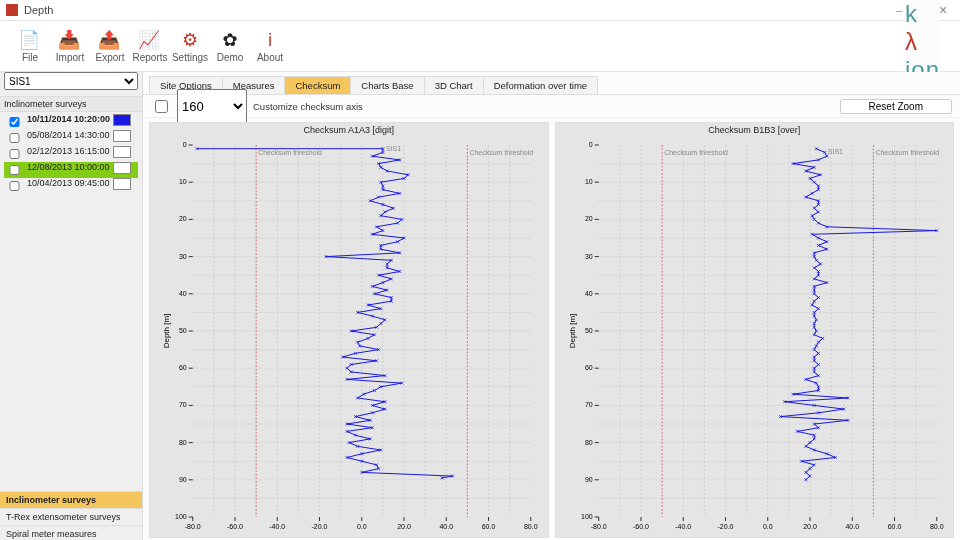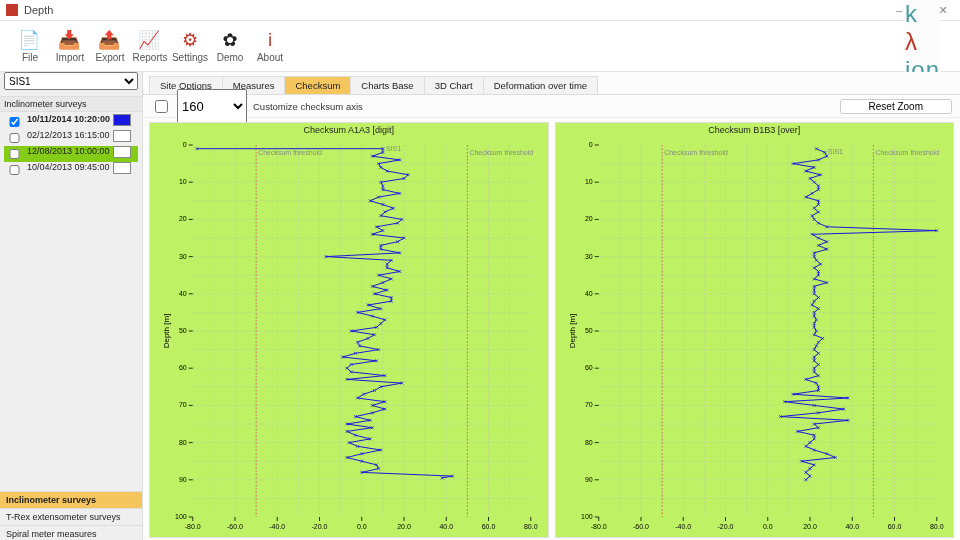--- a/index.html
+++ b/index.html
@@ -27,21 +27,21 @@
 .cat{font-size:9px;padding:3px 6px;border-top:1px solid #ddd;background:#efefef;cursor:pointer}
 .cat.active{background:#f5c55e;font-weight:bold}
 .main{flex:1;display:flex;flex-direction:column;background:#fcfcfc}
 .tabs{display:flex;border-bottom:1px solid #ddd;height:22px;padding-left:6px;padding-top:4px;gap:0}
 .tab{font-size:9.5px;padding:3px 10px;border:1px solid #ddd;border-bottom:none;background:#f3f3f3;cursor:pointer;margin-right:-1px}
 .tab.active{background:#f5c55e}
 .optrow{display:flex;align-items:center;height:22px;padding:0 8px;gap:6px;border-bottom:1px solid #eee}
 .optrow select{font-size:13px;height:34px;width:70px}
 .optrow .resetz{margin-left:auto;font-size:10px;background:#fff;border:1px solid #ccc;border-radius:3px;padding:1px 28px;cursor:pointer}
 .charts{flex:1;display:flex;gap:6px;padding:4px 6px}
-.chartwrap{flex:1;background:#bef264;border:1px solid #e0e0e0;position:relative}
+.chartwrap{flex:1;background:#e5e5e5;border:1px solid #e0e0e0;position:relative}
 .ctitle{text-align:center;font-size:9px;padding:2px 0}
 svg{display:block}
 .grid line{stroke:#bbb;stroke-width:0.5;stroke-dasharray:2,2}
 .axis line,.axis path{stroke:#000;stroke-width:0.8}
 .axis text{font-size:7px;fill:#000}
 .thresh{stroke:#d33;stroke-width:0.7;stroke-dasharray:1.5,2}
 .series{stroke:#1818e0;stroke-width:1;fill:none}
 .marker{stroke:#1818e0;stroke-width:0.7}
 .ylabel{font-size:8px}
 .annot{font-size:7px;fill:#888}
@@ -97,20 +97,25 @@
   <div class="sidebar">
     <select class="sel">
       <option>SIS1</option>
     </select>
     <div class="subhdr">Inclinometer surveys</div>
     <div class="surveys" id="surveys">
         <div class="srow">
           <input type="checkbox" checked="" style="">
           <span style="font-weight:bold">10/11/2014 10:20:00</span>
           <span class="sw" style="background:#1818e0"></span>
+        </div>
+        <div class="srow">
+          <input type="checkbox" style="">
+          <span style="">05/08/2014 14:30:00</span>
+          <span class="sw" style="background:#ffffff"></span>
         </div>
         <div class="srow">
           <input type="checkbox" style="">
           <span style="">02/12/2013 16:15:00</span>
           <span class="sw" style="background:#ffffff"></span>
         </div>
         <div class="srow sel">
           <input type="checkbox" style="">
           <span style="">12/08/2013 10:00:00</span>
           <span class="sw" style="background:#ffffff"></span>

